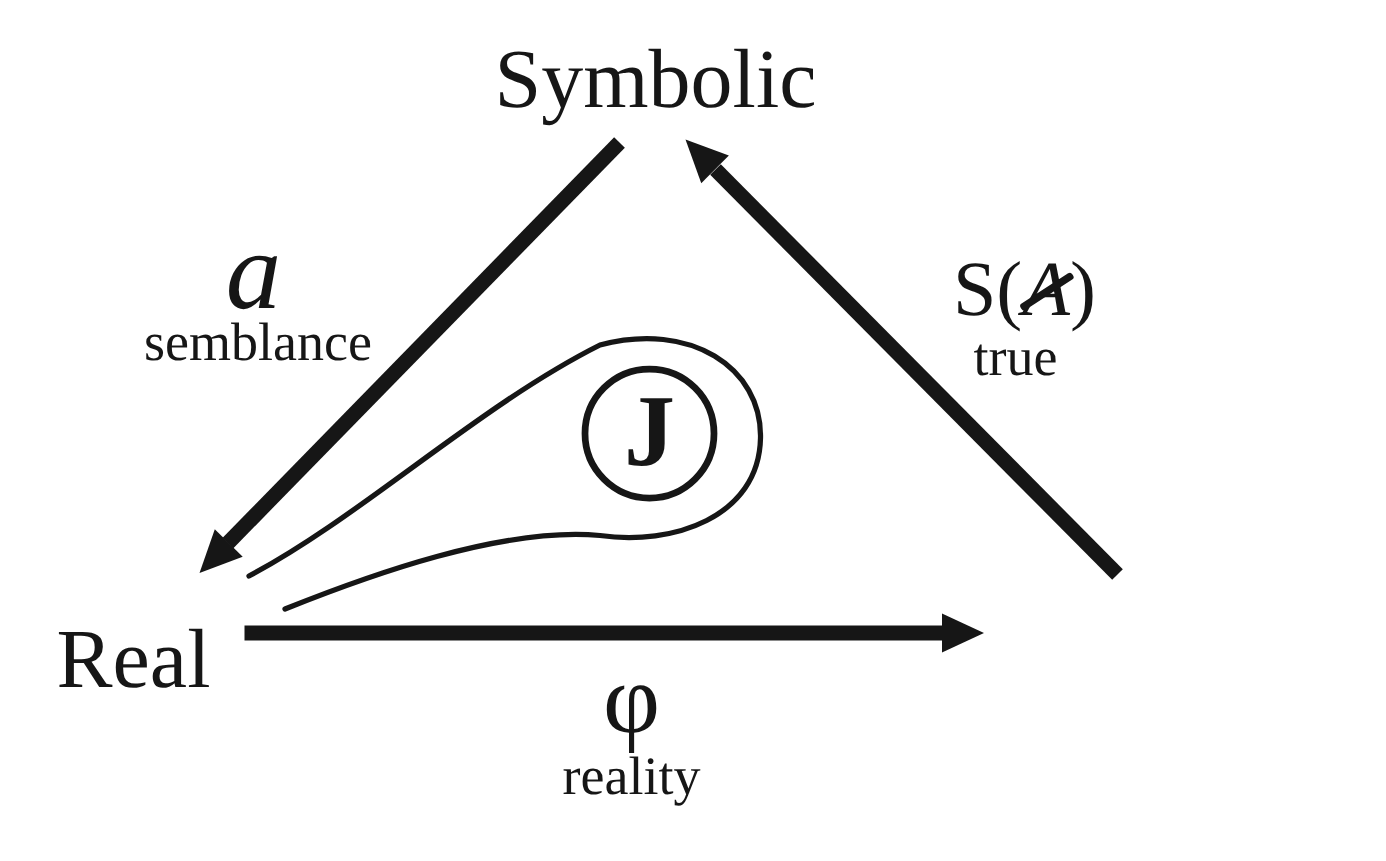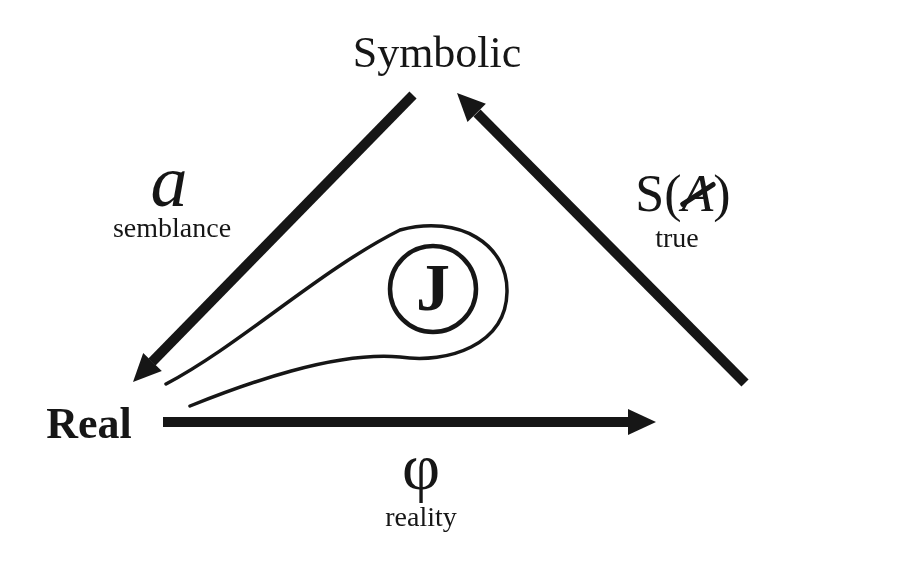--- a/index.html
+++ b/index.html
@@ -6,23 +6,23 @@
   .stage {
     position:relative; width:924px; height:574px; background:#ffffff;
     font-family:"Liberation Serif","DejaVu Serif",serif;
     color:var(--ink,#161616); overflow:hidden;
   }
   .stage svg { position:absolute; left:0; top:0; }
   .lbl {
     position:absolute; white-space:nowrap; line-height:1;
     transform:translate(-50%,-50%); color:var(--ink,#161616);
   }
-  .node { font-size:44px; }
+  .node { font-size:56px; }
   .sym-a { font-size:74px; font-style:italic; }
-  .caption { font-size:28px; }
+  .caption { font-size:36px; }
   .s-of-a { font-size:52px; }
   .sym-phi { font-size:66px; }
   .j-letter { font-size:68px; font-weight:bold; }
   .barred { position:relative; display:inline-block; font-style:italic; }
   .strike {
     position:absolute; left:-14%; top:50%; width:128%; height:4.5px;
     margin-top:-2px; background:var(--ink,#161616);
     transform:rotate(-33deg); border-radius:2px;
   }
 </style>
@@ -48,21 +48,21 @@
       <polygon points="656,422 628,409 628,435" fill="#161616"></polygon>
     </g>
 
     <path d="M 166 384 C 240 345 320 270 400 230 C 460 214 508 245 507 292 C 506 345 448 364 400 357 C 335 351 245 384 190 406" fill="none" stroke-width="3.5" stroke-linecap="round" stroke="#161616"></path>
 
     <circle cx="433" cy="289" r="43" fill="none" stroke-width="4.5" stroke="#161616"></circle>
   </svg>
 
   <div class="lbl node" style="left:437px; top:53px;">Symbolic</div>
 
-  <div class="lbl node" style="left:89px; top:424px;font-weight:bold;">Real</div>
+  <div class="lbl node" style="left:89px; top:440px;">Real</div>
 
 
   <div class="lbl sym-a" style="left:169px; top:181px;">a</div>
   <div class="lbl caption" style="left:172px; top:228px;">semblance</div>
 
   <div class="lbl s-of-a" style="left:683px; top:194px;"><span>S(</span><span class="barred"><span>A</span><i class="strike"></i></span><span>)</span></div>
   <div class="lbl caption" style="left:677px; top:238px;">true</div>
 
   <div class="lbl sym-phi" style="left:421px; top:467px;">φ</div>
   <div class="lbl caption" style="left:421px; top:517px;text-align:right;">reality</div>

